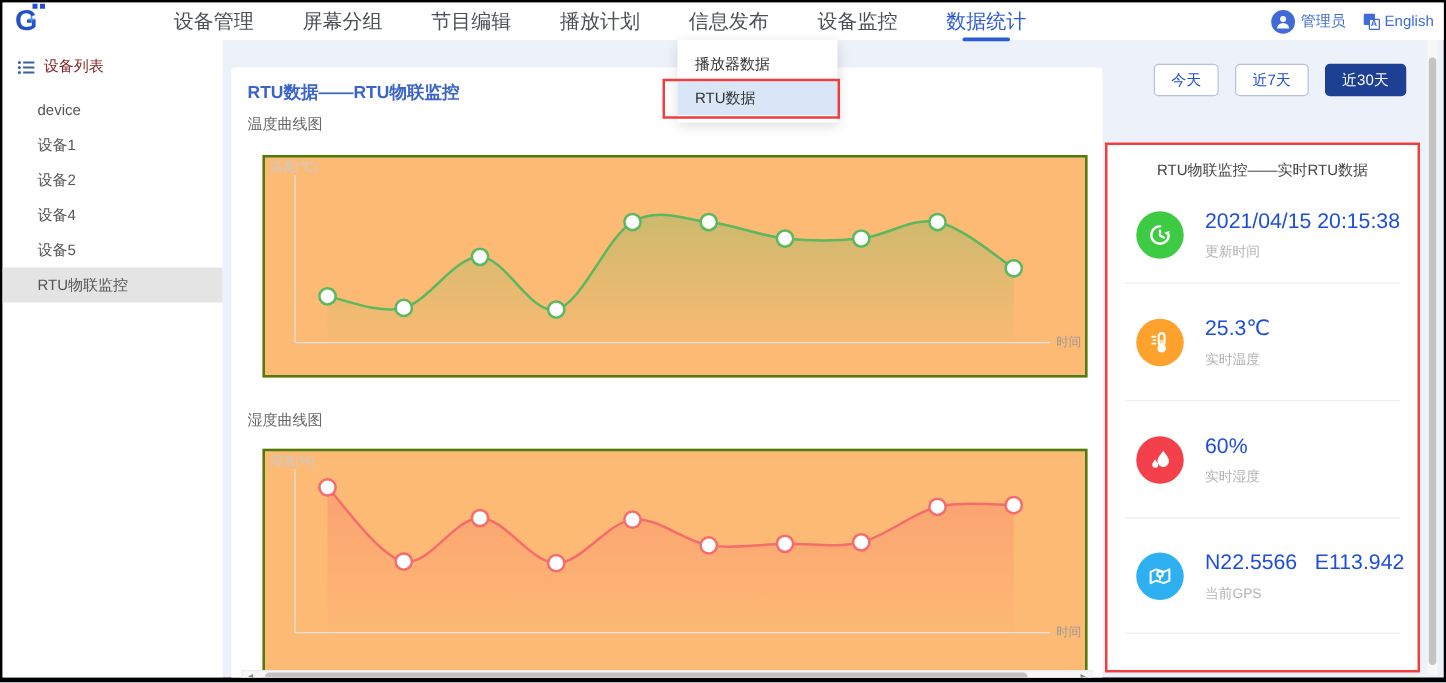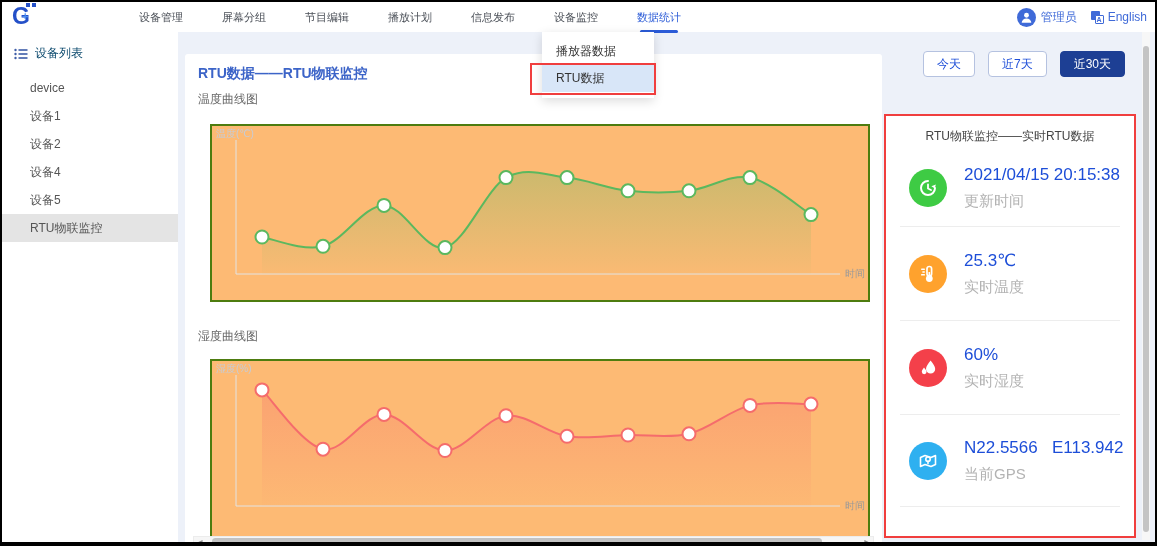--- a/index.html
+++ b/index.html
@@ -11,44 +11,44 @@
   .navbar{position:absolute;left:0;top:0;right:0;height:30px;background:#fff;display:flex;align-items:center;z-index:5;}
   .logo{position:relative;width:46px;height:30px;cursor:pointer;}
   .logo-g{position:absolute;left:10px;top:0px;font-size:23px;line-height:28px;font-weight:bold;color:#2450c8;}
   .logo-dots{position:absolute;left:24px;top:1px;width:12px;height:4px;}
   .logo-dots::before{content:"";position:absolute;left:0;top:0;width:4px;height:4px;background:#2450c8;}
   .logo-dots::after{content:"";position:absolute;left:6px;top:0;width:4px;height:4px;background:#2450c8;}
   .logo-plus{position:absolute;left:20px;top:8px;font-size:11px;font-weight:bold;color:#4a8cf0;}
   .logo-plus::after{content:"+";}
   .nav-menu{display:flex;height:30px;margin-left:81px;}
   .nav-item{position:relative;display:flex;align-items:center;padding:6px 10px;margin-right:19px;
-    font-size:11px;color:#4a4f57;cursor:pointer;white-space:nowrap;}
+    font-size:16px;color:#4a4f57;cursor:pointer;white-space:nowrap;}
   .nav-item.active{color:#2b5bd7;}
   .nav-item.active::after{content:"";position:absolute;left:50%;transform:translateX(-50%);bottom:-1px;
     width:38px;height:3px;background:#2b5bd7;border-radius:2px;}
   .nav-right{margin-left:auto;display:flex;align-items:center;padding-right:8px;padding-left:16px;}
   .avatar{width:19px;height:19px;border-radius:50%;background:#3f6ad8;display:flex;align-items:center;justify-content:center;cursor:pointer;}
   .user-name{font-size:12px;color:#3f6ad8;margin:0 14px 0 5px;cursor:pointer;}
   .lang-icon{position:relative;width:13px;height:13px;margin-right:4px;cursor:pointer;}
   .lang-back{position:absolute;left:0;top:0;width:9px;height:9px;background:#3f6ad8;border-radius:1px;}
   .lang-front{position:absolute;right:0;bottom:0;width:9px;height:9px;background:#fff;border:1px solid #3f6ad8;border-radius:1px;
     font-size:7px;line-height:7px;color:#3f6ad8;text-align:center;font-weight:bold;}
   .lang-front::after{content:"A";}
   .lang-label{font-size:12px;color:#3f6ad8;cursor:pointer;}
 
   
-  .dropdown{position:absolute;left:540px;top:30px;width:112px;background:#fff;z-index:6;padding:6px 0;
+  .dropdown{position:absolute;left:540px;top:30px;width:128px;background:#fff;z-index:6;padding:6px 0;
     box-shadow:0 3px 10px rgba(0,0,0,.14);}
   .dropdown-item{position:relative;height:27px;line-height:27px;padding-left:14px;font-size:12px;color:#333;cursor:pointer;}
   .dropdown-item.selected{background:#d8e6f8;}
   .anno-dd{position:absolute;left:-12px;right:-2px;top:-2px;bottom:-3px;border:2px solid #f03e3e;pointer-events:none;}
 
   
   .sidebar{position:absolute;left:0;top:30px;width:176px;bottom:0;background:#fff;}
-  .side-header{display:flex;align-items:center;padding:13px 0 12px 12px;font-size:12px;color:#0c4a6e;text-align:right;}
+  .side-header{display:flex;align-items:center;padding:13px 0 12px 12px;font-size:12px;color:#7f1d1d;text-align:right;}
   .side-header svg{margin-right:7px;}
   .side-item{height:28px;line-height:28px;padding-left:28px;font-size:12px;color:#555;cursor:pointer;white-space:nowrap;}
   .side-item.selected{background:#e4e4e4;}
 
   
   .main-card{position:absolute;left:183px;top:52px;width:697px;height:496px;background:#fff;border-radius:3px;}
   .main-title{position:absolute;left:13px;top:11px;font-size:14px;font-weight:bold;color:#3c64c8;}
   .chart-label{position:absolute;left:13px;font-size:12px;color:#666;}
   .chart-box{position:absolute;left:25px;width:660px;border:2px solid #4d7c0f;background:#fdba74;}
   .h-scroll{position:absolute;left:8px;right:8px;bottom:3px;height:11px;background:#f6f6f6;border:1px solid #ececec;}
@@ -66,21 +66,21 @@
   
   .right-card{position:absolute;left:882px;top:112px;width:252px;height:424px;border:2px solid #f03e3e;background:#fff;}
   .rc-title{height:34px;line-height:40px;text-align:center;font-size:12px;color:#444;}
   .stat-row{display:flex;align-items:center;margin:0 14px;border-bottom:1px solid #ededed;}
   .stat-row.first{height:77px;}
   .stat-row.tall{height:94px;}
   .stat-row.last{height:92px;}
   .stat-icon{flex:0 0 38px;width:38px;height:38px;border-radius:50%;margin:0 17px 0 9px;
     display:flex;align-items:center;justify-content:center;}
   .stat-value{font-size:17px;color:#1d4ed8;white-space:pre;}
-  .stat-label{font-size:15px;color:#b3b3b3;margin-top:7px;}
+  .stat-label{font-size:11px;color:#b3b3b3;margin-top:7px;}
 
   
   .v-scroll{position:absolute;right:5px;top:30px;bottom:2px;width:8px;background:#f7f7f7;}
   .v-thumb{position:absolute;left:1px;top:14px;bottom:8px;width:6px;background:#c4c4c4;border-radius:3px;cursor:pointer;}
 
   svg text{font-family:"Liberation Sans","DejaVu Sans",sans-serif;}
 </style>
 </head>
 <body>
 

